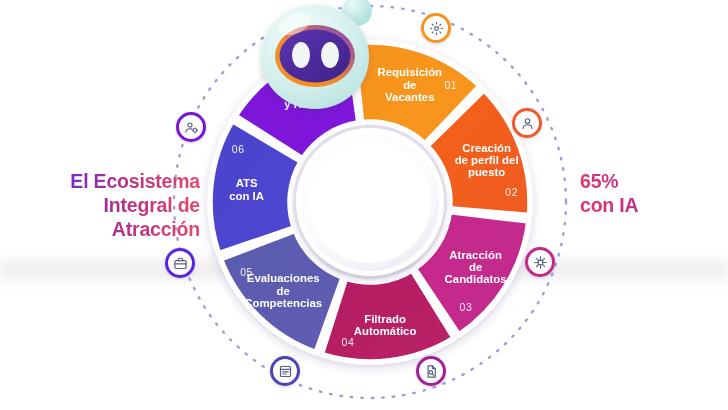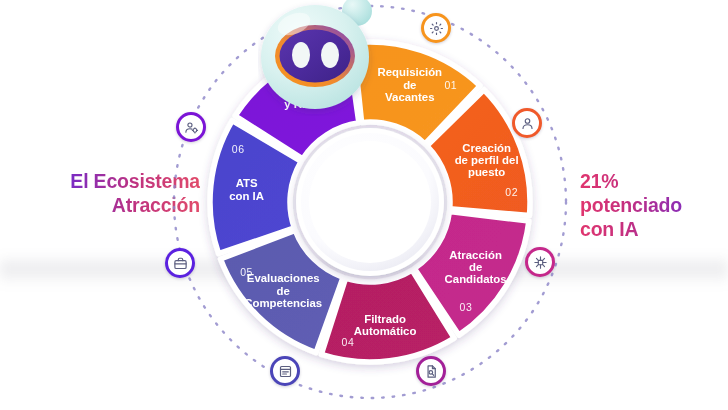--- a/index.html
+++ b/index.html
@@ -72,26 +72,26 @@
 </style>
 </head>
 <body>
 
 <div id="stage">
 
   <div class="ground"></div>
 
   <div id="title-left" class="side-title grad-lr">
     <span class="ln">El Ecosistema</span>
+    <span class="ln">Integral de</span>
     <span class="ln">Atracción</span>
   </div>
 
   <div id="title-right" class="side-title grad-rl">
-    <span class="ln">21%</span>
-    <span class="ln">potenciado</span>
+    <span class="ln">65%</span>
     <span class="ln">con IA</span>
   </div>
 
   <div id="wheel">
     <svg width="420" height="420" viewBox="0 0 420 420">
       <defs>
         <filter id="segShadow" x="-25%" y="-25%" width="150%" height="150%">
           <feDropShadow dx="0" dy="3" stdDeviation="4" flood-color="#4a3a7a" flood-opacity="0.22"></feDropShadow>
         </filter>
         <filter id="hubShadow" x="-40%" y="-40%" width="180%" height="180%">

